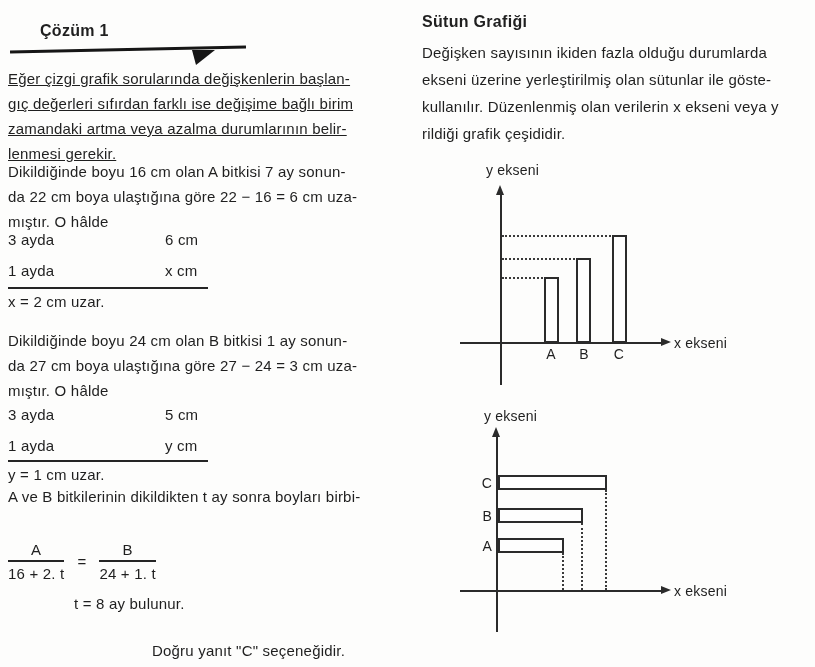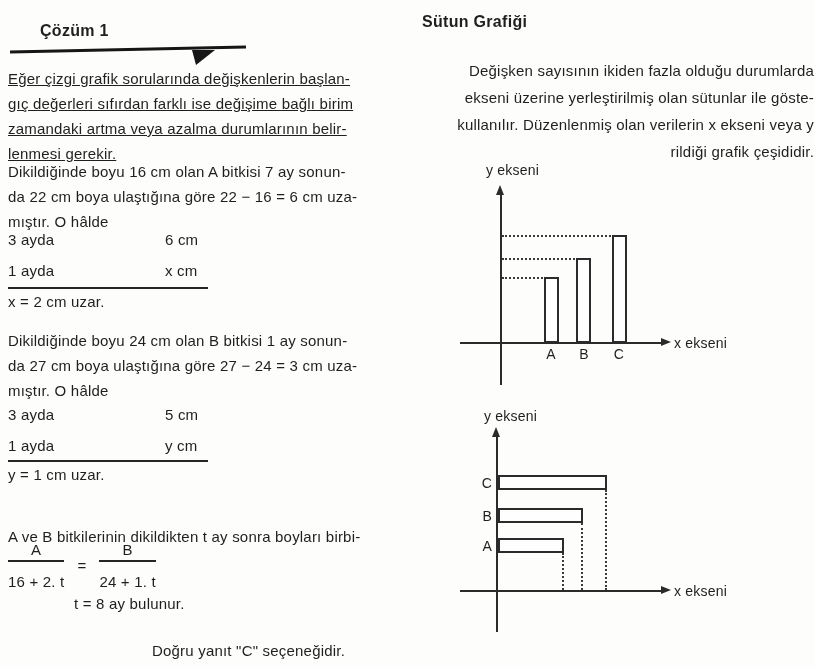--- a/index.html
+++ b/index.html
@@ -29,21 +29,21 @@
   
   .prop { position:absolute; left:8px; width:215px; height:92px; }
   .prop-row { position:absolute; left:0; width:100%; display:grid; grid-template-columns:157px 1fr; white-space:nowrap; }
   .prop-line { position:absolute; left:0; width:200px; height:2px; background:#252525; }
   .prop-result { position:absolute; left:0; white-space:nowrap; }
 
   
   .equation { position:absolute; left:8px; top:541px; display:flex; align-items:center; gap:13px; }
   .frac { display:inline-block; text-align:center; }
   .frac-num { display:block; border-bottom:2px solid #252525; padding:0 6px 2px; }
-  .frac-den { display:block; padding-top:3px; white-space:nowrap;margin-top:8px; }
+  .frac-den { display:block; padding-top:3px; white-space:nowrap; }
 
   
   .chart { position:absolute; }
   .axis { position:absolute; background:#2b2b2b; }
   .arrow-up { position:absolute; width:0; height:0;
     border-left:4.5px solid transparent; border-right:4.5px solid transparent; border-bottom:10px solid #2b2b2b; }
   .arrow-right { position:absolute; width:0; height:0;
     border-top:4.5px solid transparent; border-bottom:4.5px solid transparent; border-left:10px solid #2b2b2b; }
   .axis-label { position:absolute; font-size:14px; white-space:nowrap; }
   .vbar { position:absolute; width:15px; bottom:57px; border:2px solid #2b2b2b; background:#fefefe; }
@@ -103,42 +103,42 @@
       <span>5 cm</span>
     </div>
     <div class="prop-row" style="top:31px;">
       <span>1 ayda</span>
       <span>y cm</span>
     </div>
     <div class="prop-line" style="top:54px;"></div>
     <div class="prop-result" style="top:60px;">y = 1 cm uzar.</div>
   </div>
 
-  <div class="abs para" style="left:8px; top:524px; width:400px;">
+  <div class="abs para" style="left:8px; top:484px; width:400px;">
     <span class="line">A ve B bitkilerinin dikildikten t ay sonra boyları birbi-</span>
   </div>
 
   <div class="equation">
     <span class="frac">
       <span class="frac-num">A</span>
       <span class="frac-den">16 + 2. t</span>
     </span>
     <span>=</span>
     <span class="frac">
       <span class="frac-num">B</span>
       <span class="frac-den">24 + 1. t</span>
     </span>
   </div>
   <div class="abs" style="left:74px; top:595px;">t = 8 ay bulunur.</div>
 
   <div class="abs" style="left:152px; top:642px;">Doğru yanıt "C" seçeneğidir.</div>
 
   <h2 class="abs" style="left:422px; top:13px;">Sütun Grafiği</h2>
 
-  <div class="abs para-r" style="left:422px; top:57px; width:392px;text-align:right;">
+  <div class="abs para-r" style="left:422px; top:39px; width:392px;">
     <span class="line">Değişken sayısının ikiden fazla olduğu durumlarda</span>
     <span class="line">ekseni üzerine yerleştirilmiş olan sütunlar ile göste-</span>
     <span class="line">kullanılır. Düzenlenmiş olan verilerin x ekseni veya y</span>
     <span class="line">rildiği grafik çeşididir.</span>
   </div>
 
   <div class="chart" style="left:460px; top:150px; width:350px; height:250px;">
     <span class="axis-label" style="left:26px; top:12px;">y ekseni</span>
     <div class="arrow-up" style="left:36px; top:35px;"></div>
     <div class="axis" style="left:40px; top:43px; width:2px; height:192px;"></div>

